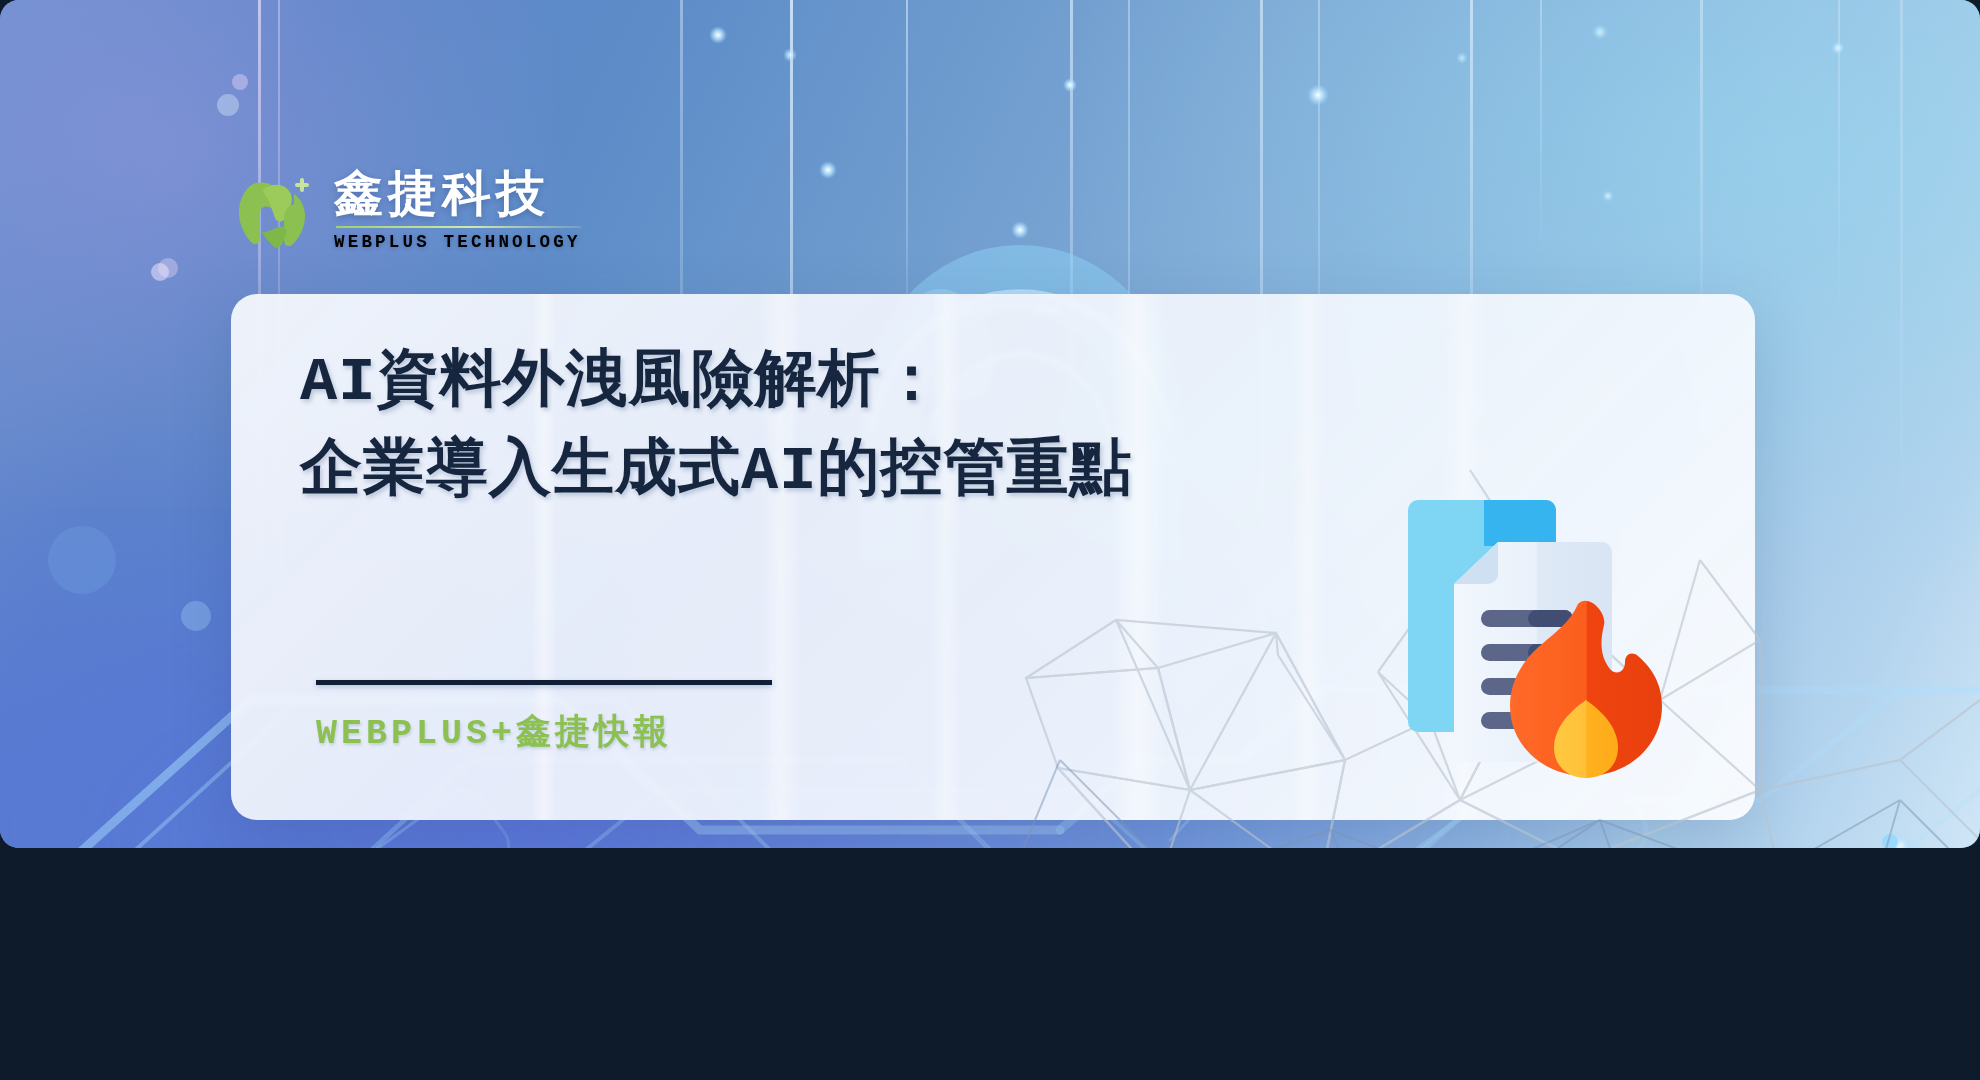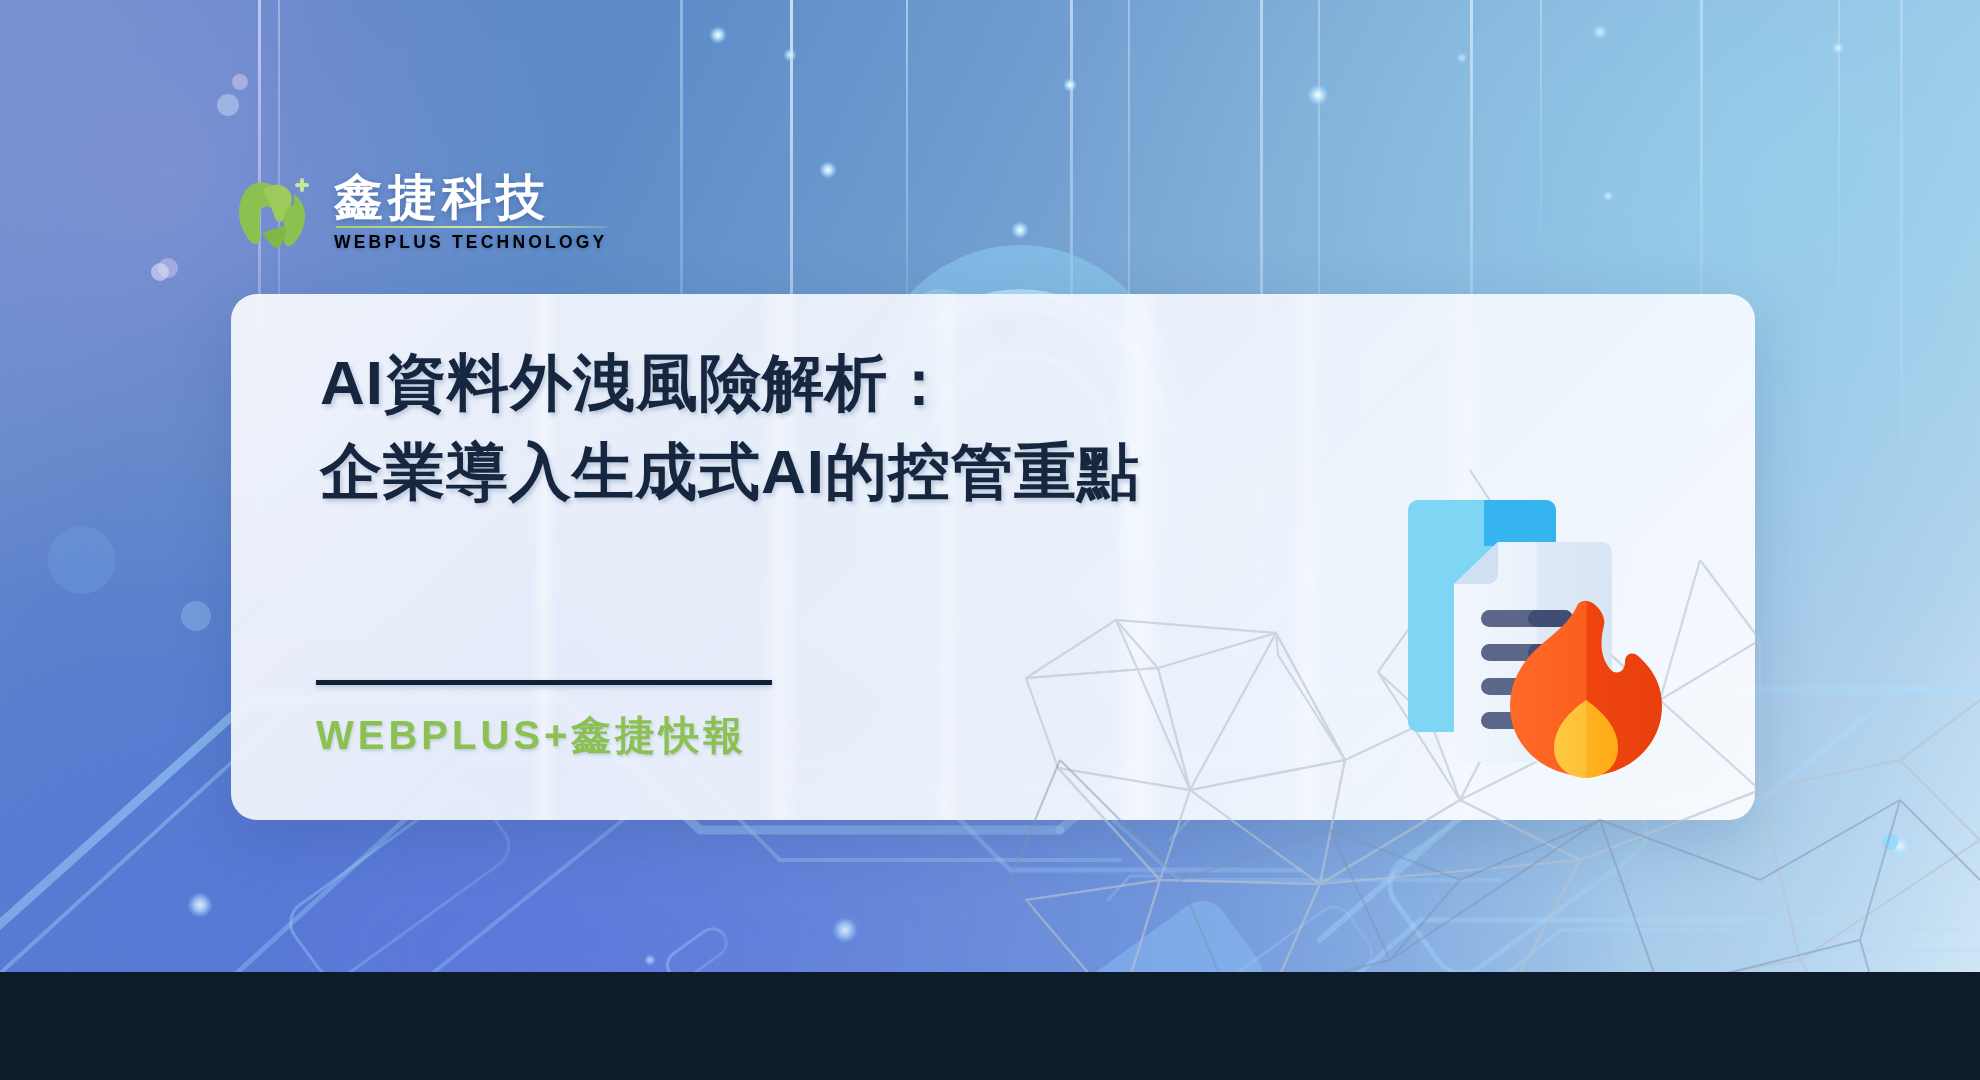--- a/index.html
+++ b/index.html
@@ -3,24 +3,25 @@
 <meta charset="utf-8">
 <style>
   html, body {
     margin: 0;
     padding: 0;
     background: #0d1b2a;
   }
   #stage {
     position: relative;
     width: 1980px;
-    height: 972px;
+    height: 848px;
     overflow: hidden;
-    font-family: Liberation Sans, sans-serif;
+    font-family: Liberation Mono, monospace;
     background: #5d87c9;
+    border-radius: 19px;
   }
 
   
   .bg-base {
     position: absolute;
     inset: 0;
     background:
       linear-gradient(115deg,
         #6f8fd0 0%,
         #5f86c9 14%,
@@ -122,21 +123,21 @@
     font-size: 17.5px;
     font-weight: 700;
     letter-spacing: 3.2px;
     color: #000000;
     text-shadow: 0 1px 4px rgba(20,50,100,0.30);
   }
 
   
   .headline {
     position: absolute;
-    left: 320px;
+    left: 300px;
     top: 338px;
     width: 1020px;
   }
   .headline .line {
     font-size: 62px;
     font-weight: 700;
     letter-spacing: 1px;
     line-height: 1.44;
     color: #16263f;
     text-shadow: 2px 3px 4px rgba(120,140,175,0.40);
@@ -150,21 +151,21 @@
     top: 680px;
     width: 456px;
     height: 5px;
     background: #101f36;
     box-shadow: 0 2px 5px rgba(120,140,175,0.45);
   }
   .kicker {
     position: absolute;
     left: 316px;
     top: 708px;
-    font-size: 40px;
+    font-size: 35px;
     font-weight: 700;
     letter-spacing: 4px;
     color: #8cc152;
     text-shadow: 1px 2px 3px rgba(140,160,190,0.40);
     white-space: nowrap;
   }
 
   
   .illus {
     position: absolute;

